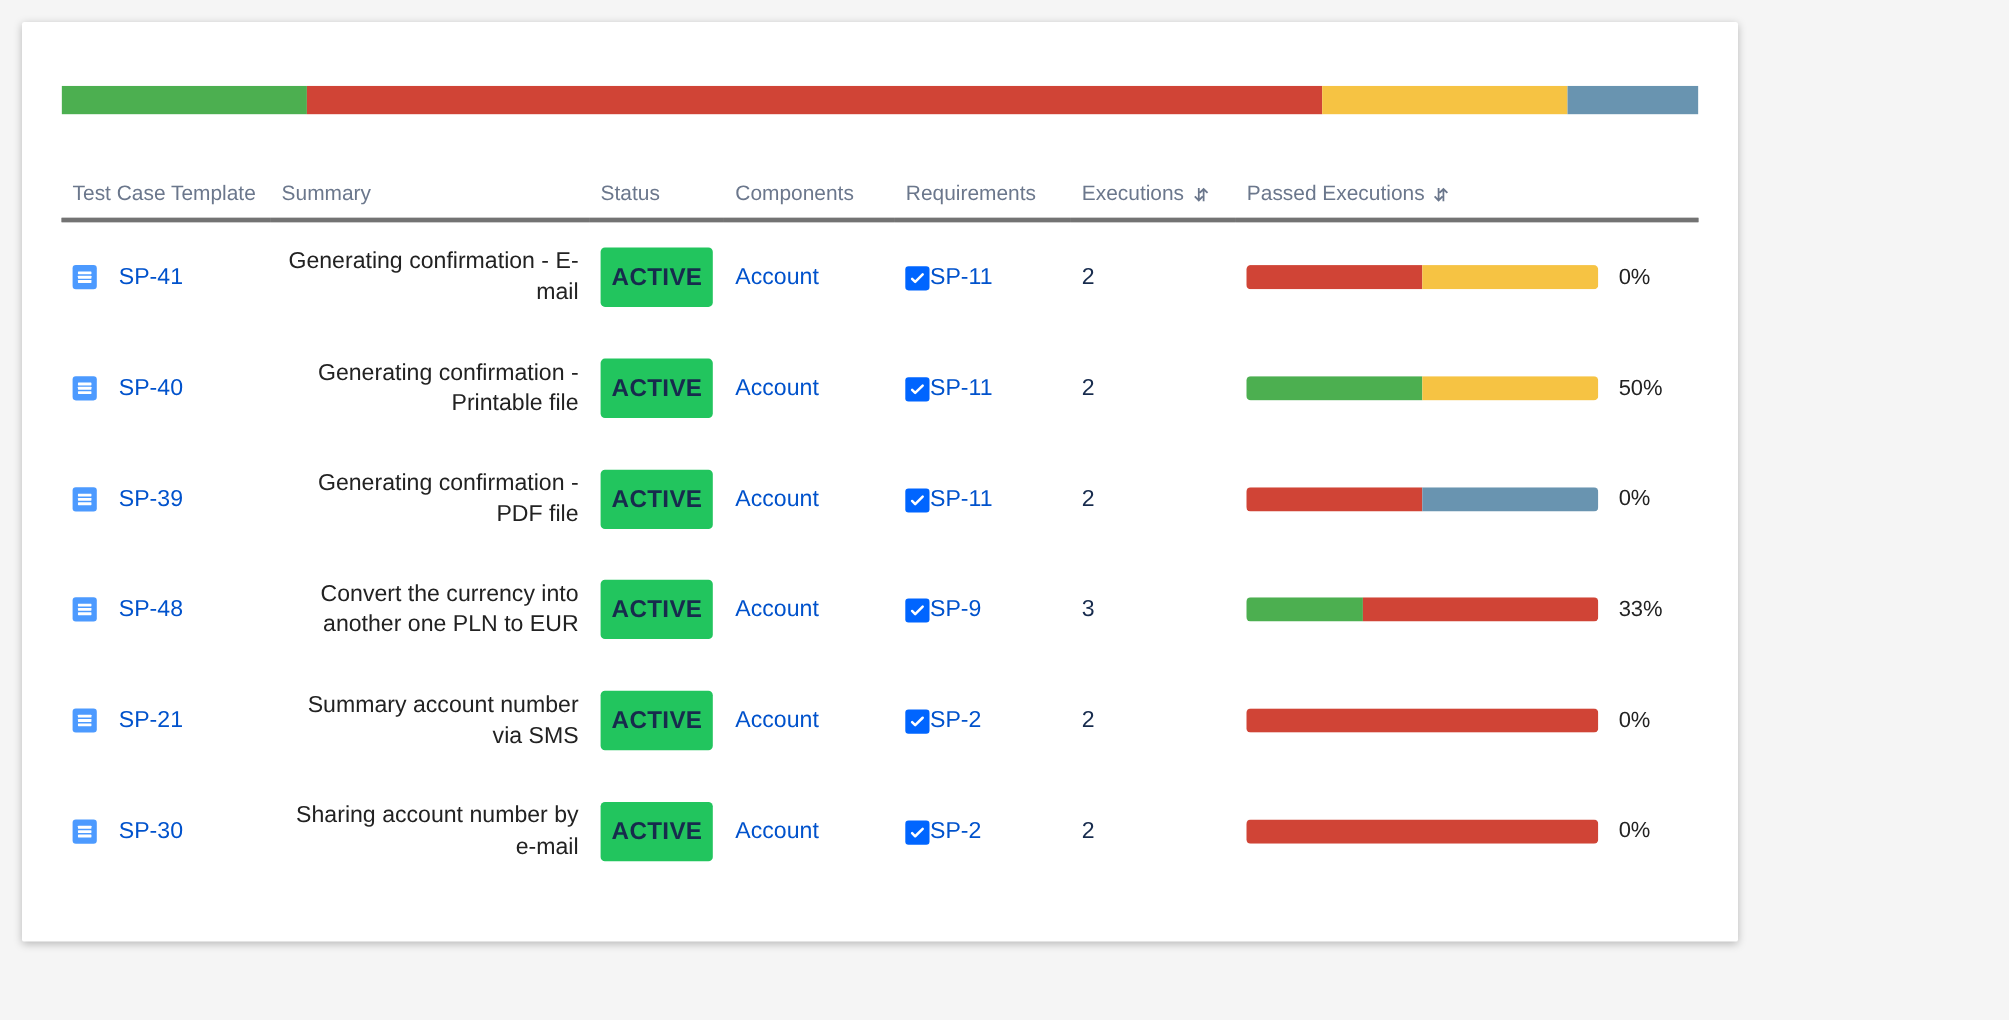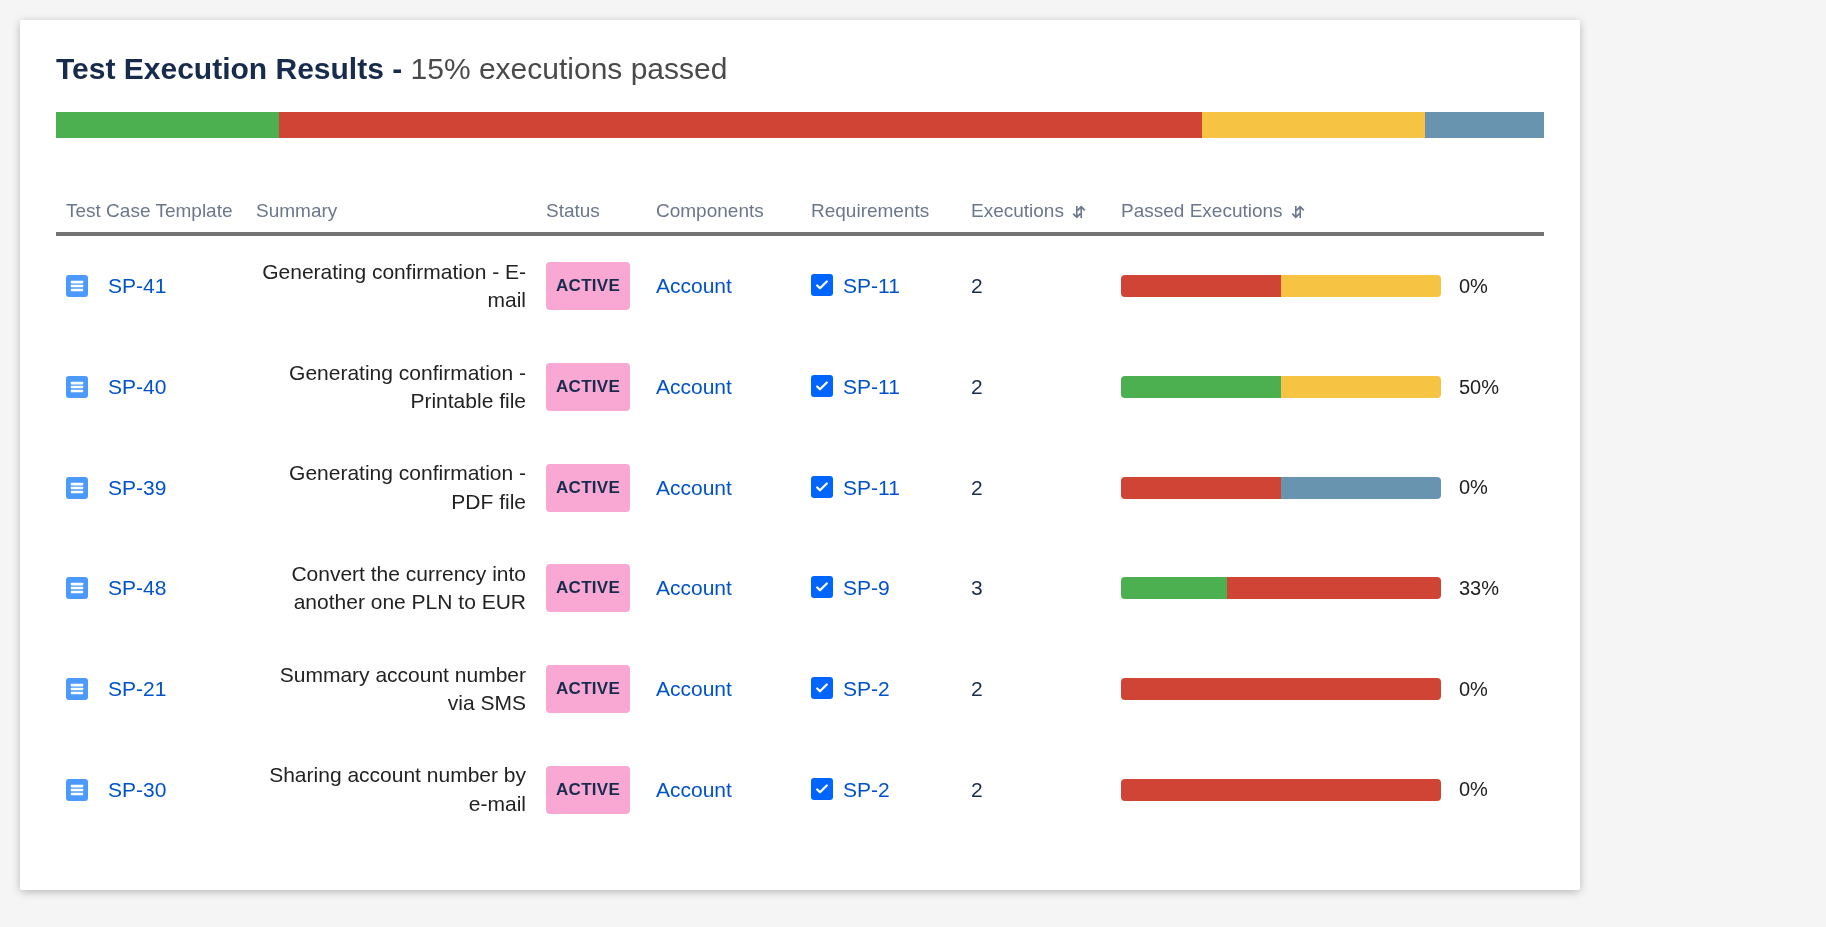--- a/index.html
+++ b/index.html
@@ -63,31 +63,31 @@
     .tcase { display: flex; align-items: center; gap: 20px; }
     .tcase-icon {
       width: 22px; height: 22px; background: #4c9aff; border-radius: 3px;
       display: inline-flex; align-items: center; justify-content: center; flex-shrink: 0;
     }
     .tcase-icon svg { width: 14px; height: 14px; fill: #fff; }
 
     .summary-text { color: #222; max-width: 280px; line-height: 1.35; text-align: right; }
 
     .status-badge {
-      background: #f9a8d4;
+      background: #22c55e;
       color: #172b4d;
       font-weight: 700;
-      font-size: 17px;
+      font-size: 22px;
       padding: 14px 10px;
       border-radius: 4px;
       letter-spacing: 0.3px;
       display: inline-block;
     }
 
-    .req { display: flex; align-items: flex-start; gap: 10px; }
+    .req { display: flex; align-items: flex-end; }
     .req-icon {
       width: 22px; height: 22px; background: #0065ff; border-radius: 3px;
       display: inline-flex; align-items: center; justify-content: center; flex-shrink: 0;
     }
     .req-icon svg { width: 14px; height: 14px; fill: #fff; stroke: #fff; }
 
     .sort-icon { display: inline-flex; margin-left: 2px; vertical-align: middle; }
     .sort-icon svg { width: 16px; height: 16px; fill: #6b778c; }
 
     .row-bar-cell { }
@@ -111,23 +111,20 @@
     .col-status { width: 110px; }
     .col-components { width: 155px; }
     .col-requirements { width: 160px; }
     .col-executions { width: 150px; }
   </style>
 </head>
 <body>
 
 <div class="card">
 
-  <div class="title-row">
-    <span class="title-bold">Test Execution Results</span><span class="title-bold"> - </span><span>15% executions passed</span>
-  </div>
 
   <div class="top-bar-wrap">
     <div class="top-bar" id="top-bar">
         <div class="seg seg-green" style="width: 15%;"></div>
         <div class="seg seg-red" style="width: 62%;"></div>
         <div class="seg seg-yellow" style="width: 15%;"></div>
         <div class="seg seg-blue" style="width: 8%;"></div>
       </div>
   </div>
 

